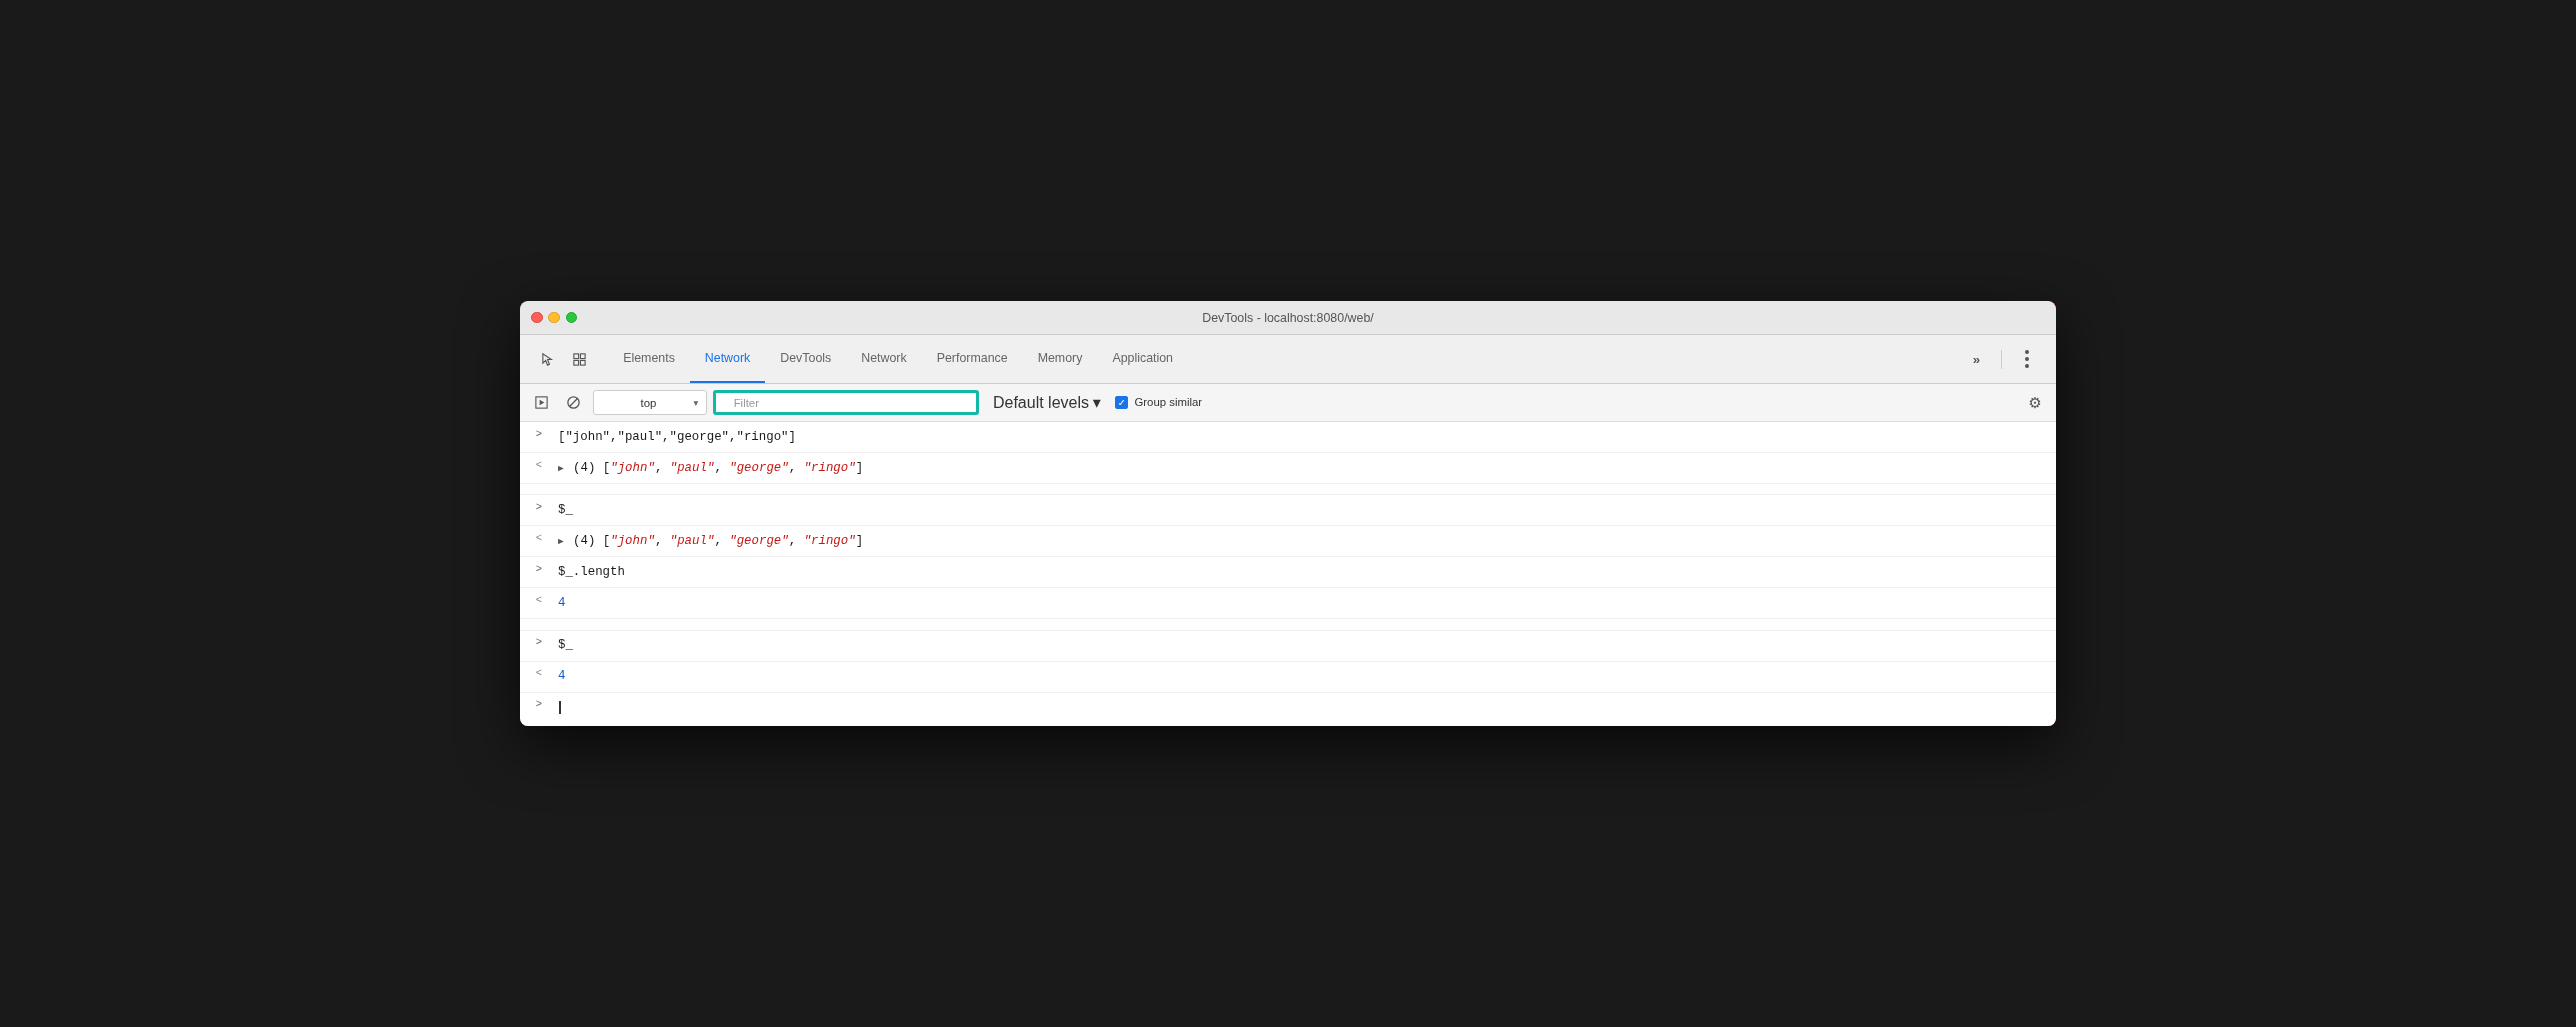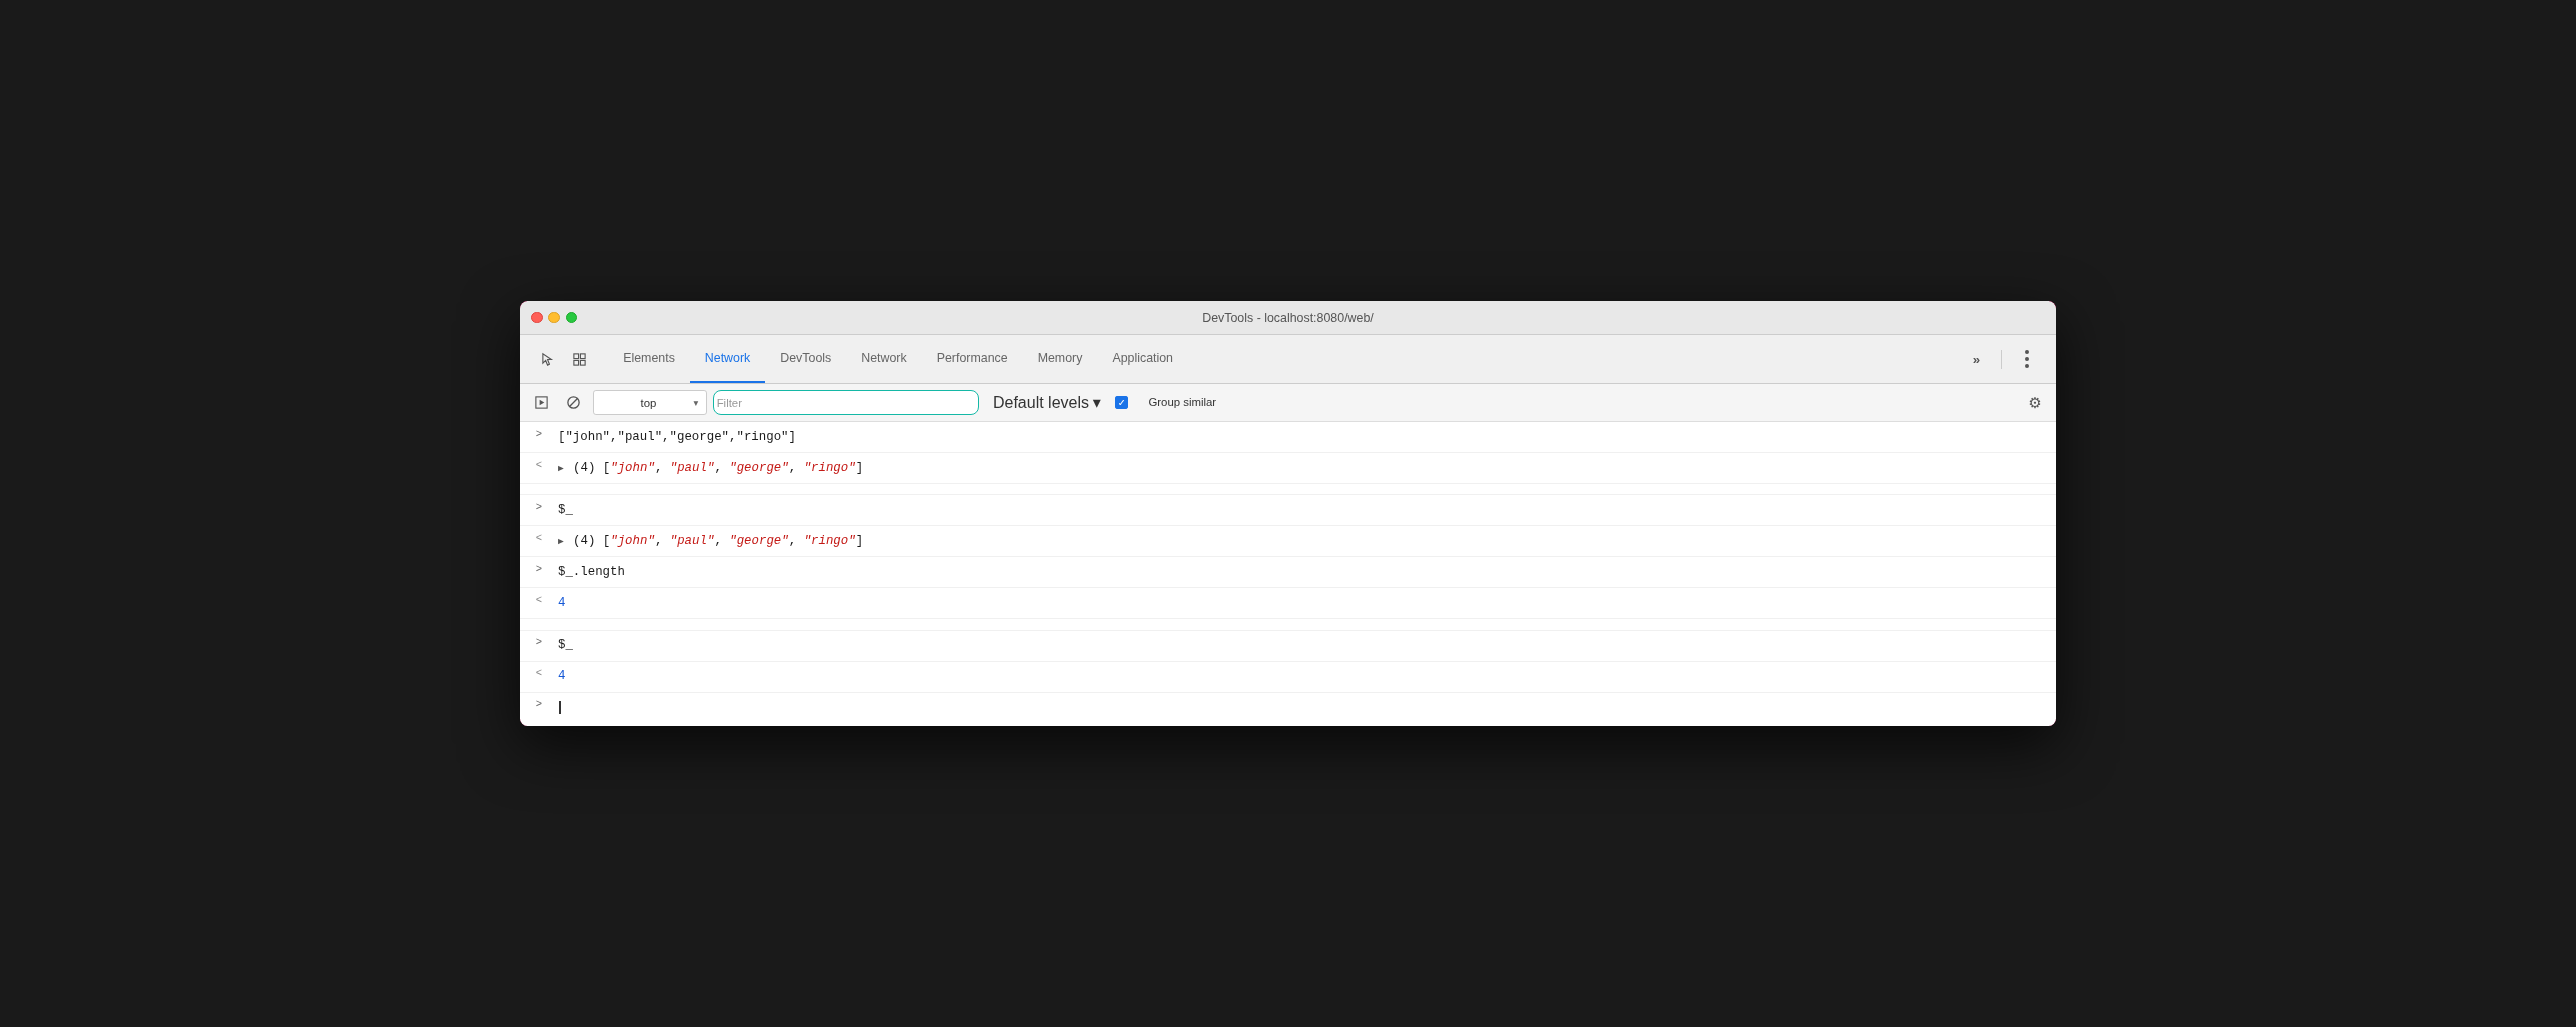--- a/index.html
+++ b/index.html
@@ -198,23 +198,23 @@
     }
 
     .context-chevron {
       color: #666;
       font-size: 9.5px;
     }
 
     .filter-input {
       flex: 1;
       height: 25px;
-      border: 1px solid #14b8a6;
-      border-radius: 8px;
-      padding: 0 3px;
+      border: 3px solid #14b8a6;
+      border-radius: 3px;
+      padding: 0 18px;
       font-size: 11.4px;
       background: white;
       color: #333;
       outline: none;
       max-width: 266px;
     }
 
     .filter-input::placeholder { color: #999; }
 
     .levels-btn {
@@ -227,21 +227,21 @@
       border-radius: 2.9px;
       cursor: pointer;
       font-size: 16px;
       color: #333;
       white-space: nowrap;
     }
 
     .group-similar-wrapper {
       display: flex;
       align-items: center;
-      gap: 20px;
+      gap: 6px;
       cursor: pointer;
     }
 
     .checkbox-checked {
       width: 13.3px;
       height: 13.3px;
       background: #1a73e8;
       border: 1px solid #1a73e8;
       border-radius: 1.9px;
       display: flex;

